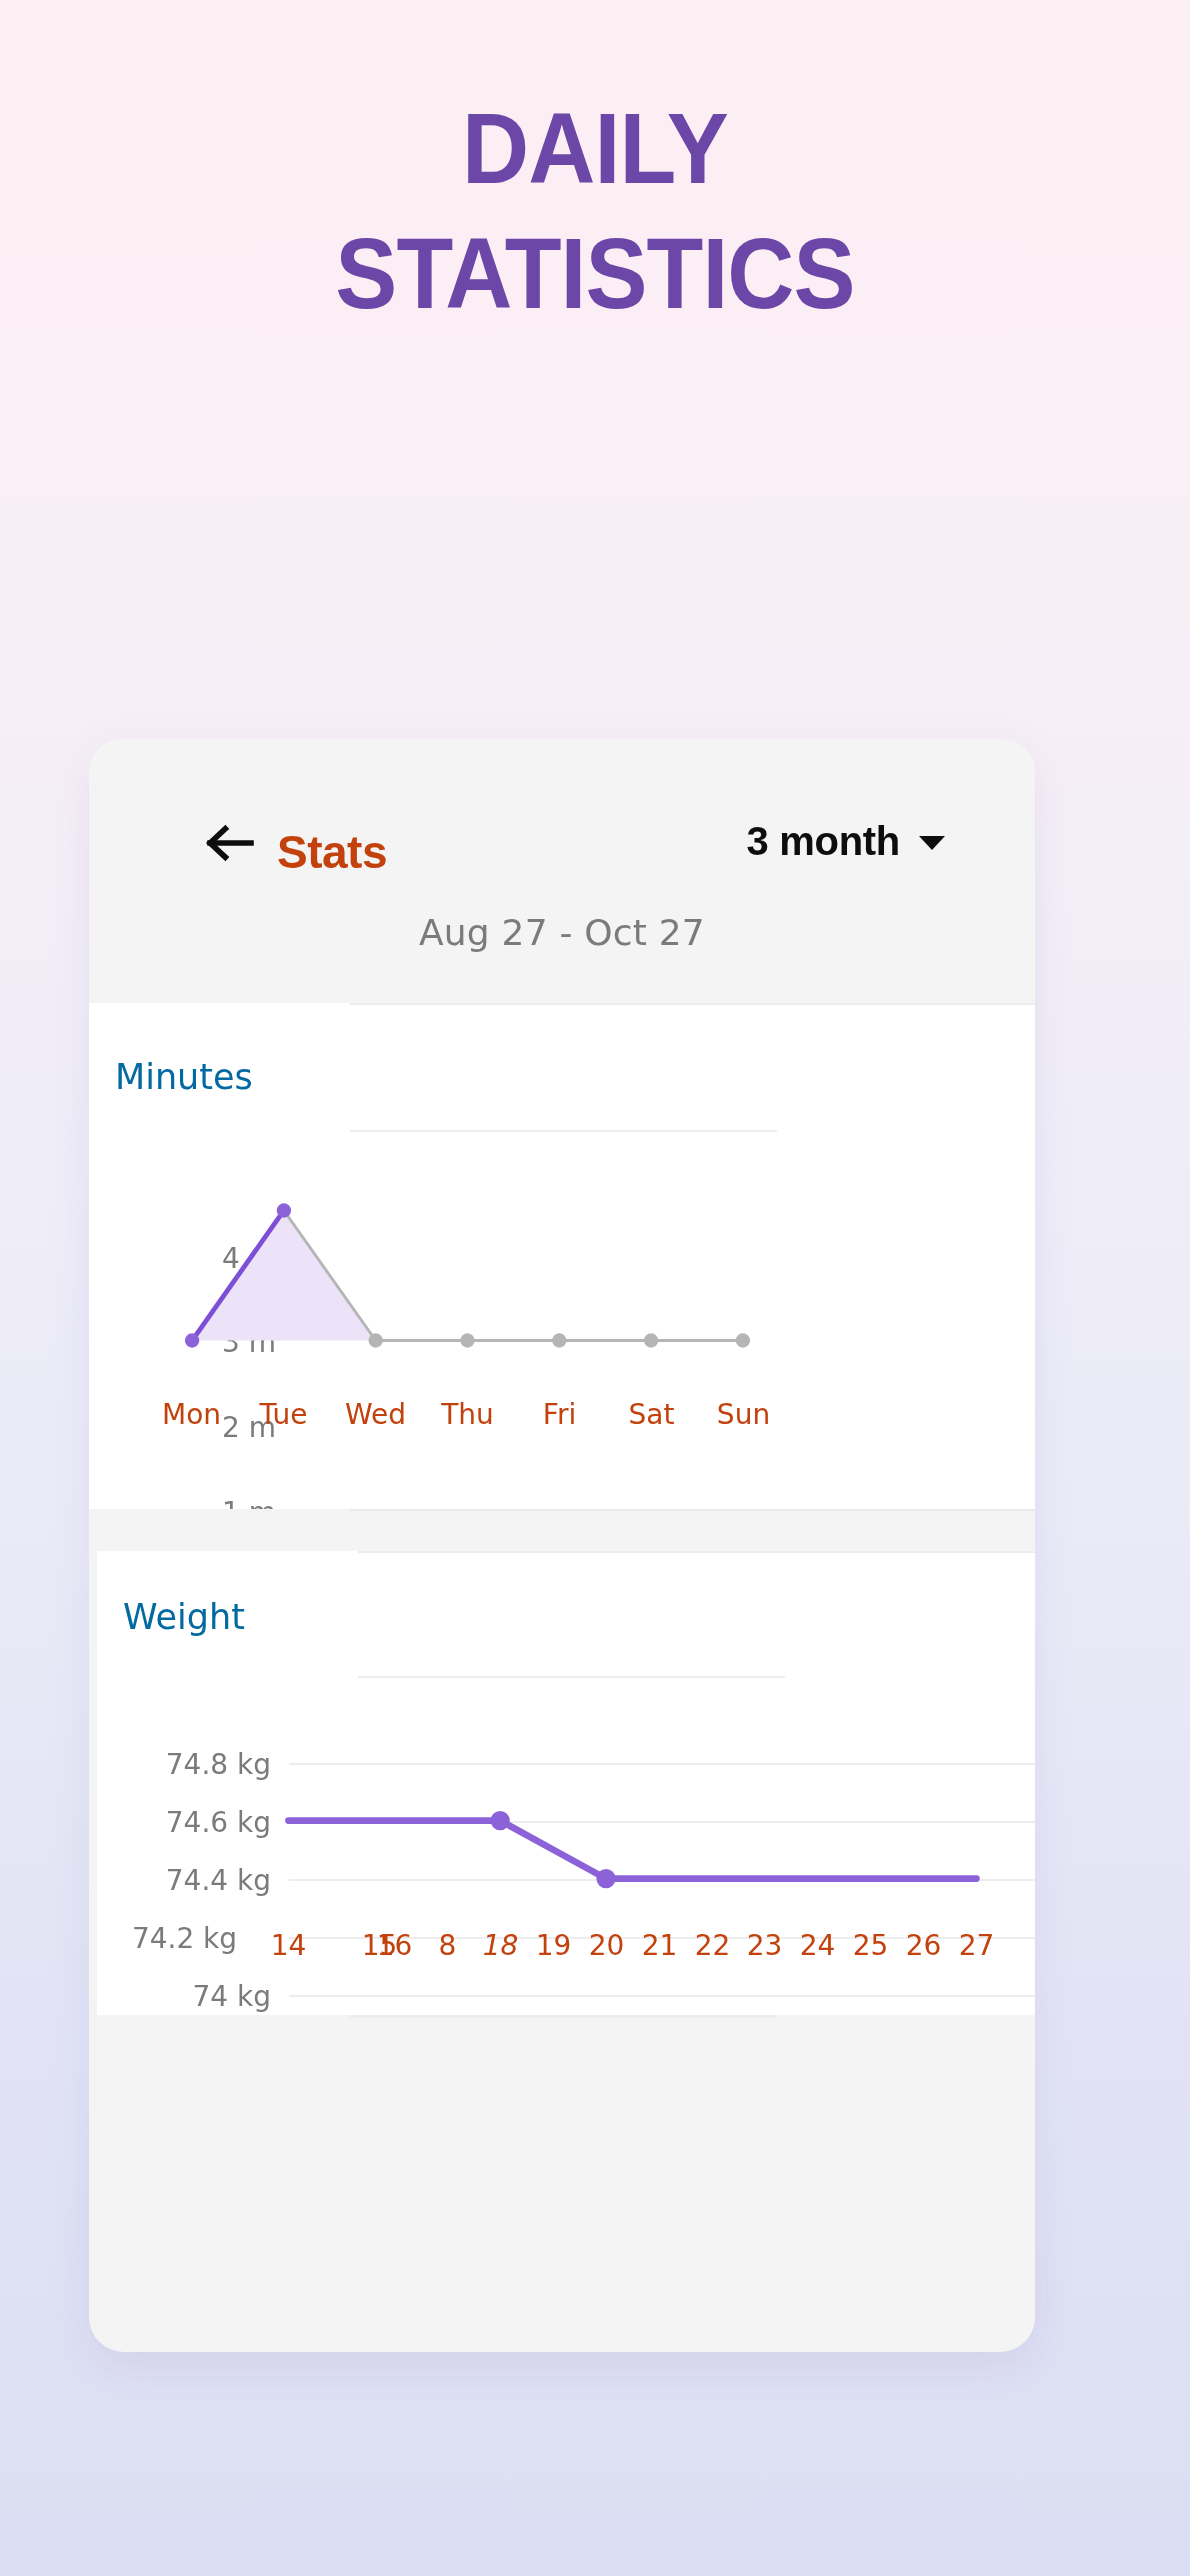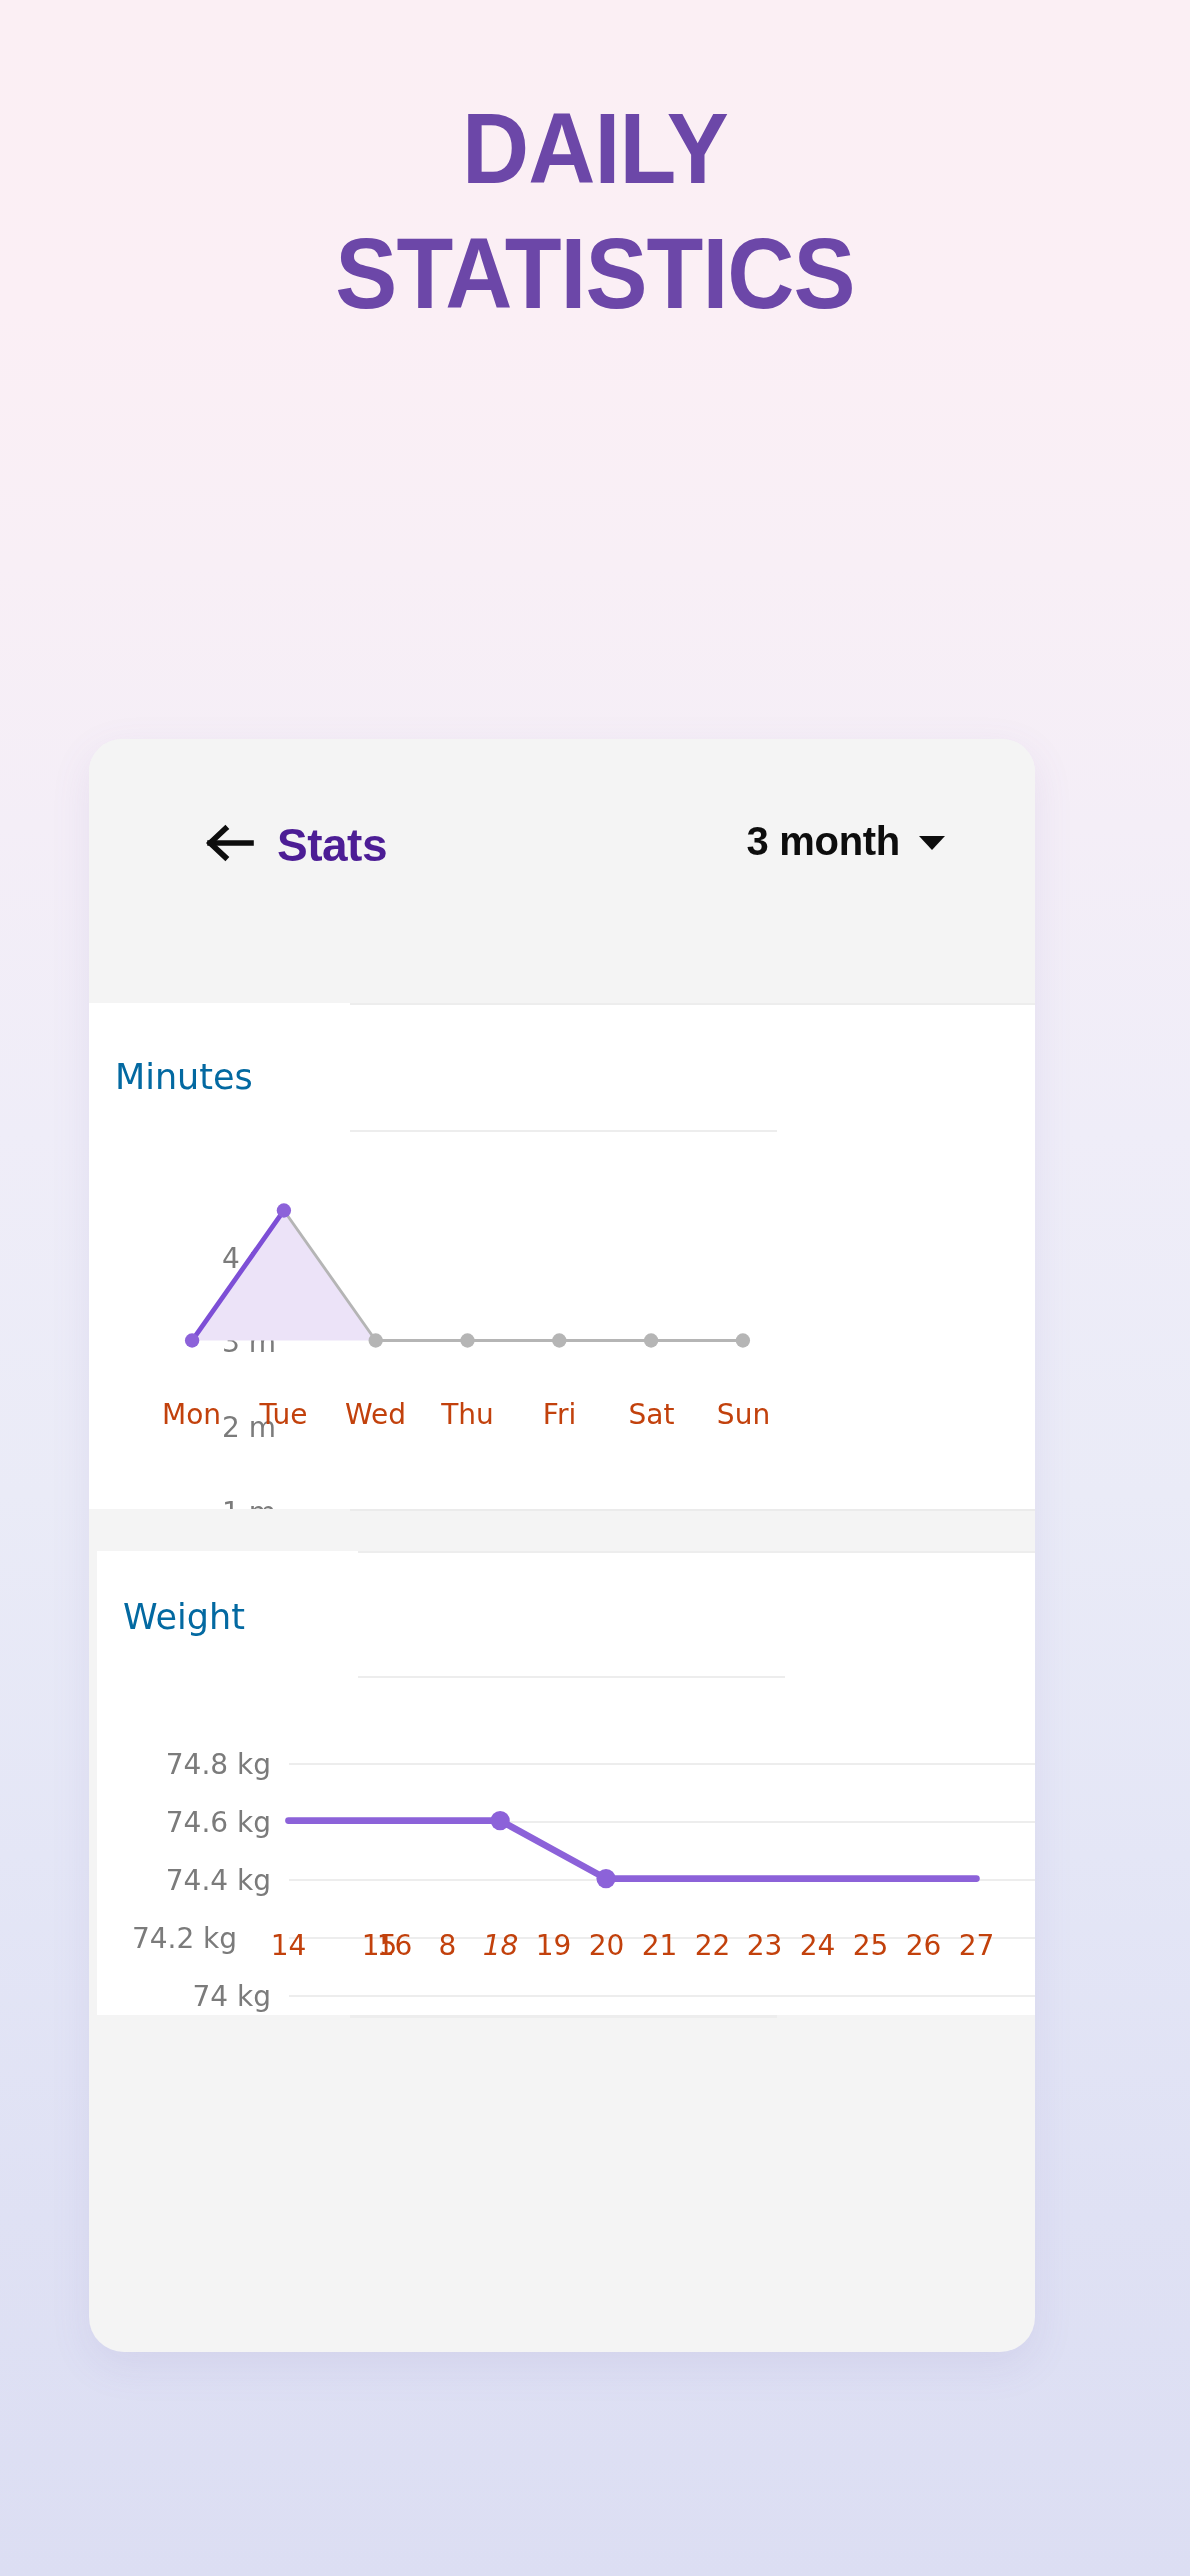--- a/index.html
+++ b/index.html
@@ -83,26 +83,26 @@
     width: 54px;
     height: 54px;
     display: flex;
     align-items: center;
     justify-content: center;
   }
   .back-icon svg { display: block; }
   .stats-title {
     position: absolute;
     left: 188px;
-    top: 4px;
+    top: 11px;
     font-family: "Liberation Sans", sans-serif;
     font-weight: bold;
     font-size: 46px;
     line-height: 58px;
-    color: #4c1d95;
+    color: #c2410c;
     letter-spacing: -0.5px;
   }
   .range-select {
     position: absolute;
     right: 90px;
     top: 0;
     height: 58px;
     display: flex;
     align-items: center;
     gap: 19px;
@@ -223,20 +223,21 @@
             <path d="M4 20 H47" stroke="#0d0d0d" stroke-width="6" stroke-linecap="square" fill="none"></path>
             <path d="M20 5 L4 20 L20 35" stroke="#0d0d0d" stroke-width="6" stroke-linecap="square" stroke-linejoin="miter" fill="none"></path>
           </svg>
         </div>
         <div class="stats-title">Stats</div>
         <div class="range-select">
           <span class="range-label">3 month</span>
           <span class="caret-down"></span>
         </div>
       </div>
+      <div class="date-range">Aug 27 - Oct 27</div>
     </div>
 
     <div class="chart-panel" style="height:506px;">
       <div class="panel-title" style="left:26px; top:54px;">Minutes</div>
       <div class="panel-sep" style="left:261px; right:0; top:0;"></div>
       <div class="panel-sep" style="left:261px; width:427px; top:127px;"></div>
 
       <div id="min-ylabels">
           <div class="ylab" style="top: 242px; width: 163px; right: 759px;">4 m</div>
           <div class="ylab" style="top: 326px; width: 163px; right: 759px;">3 m</div>

